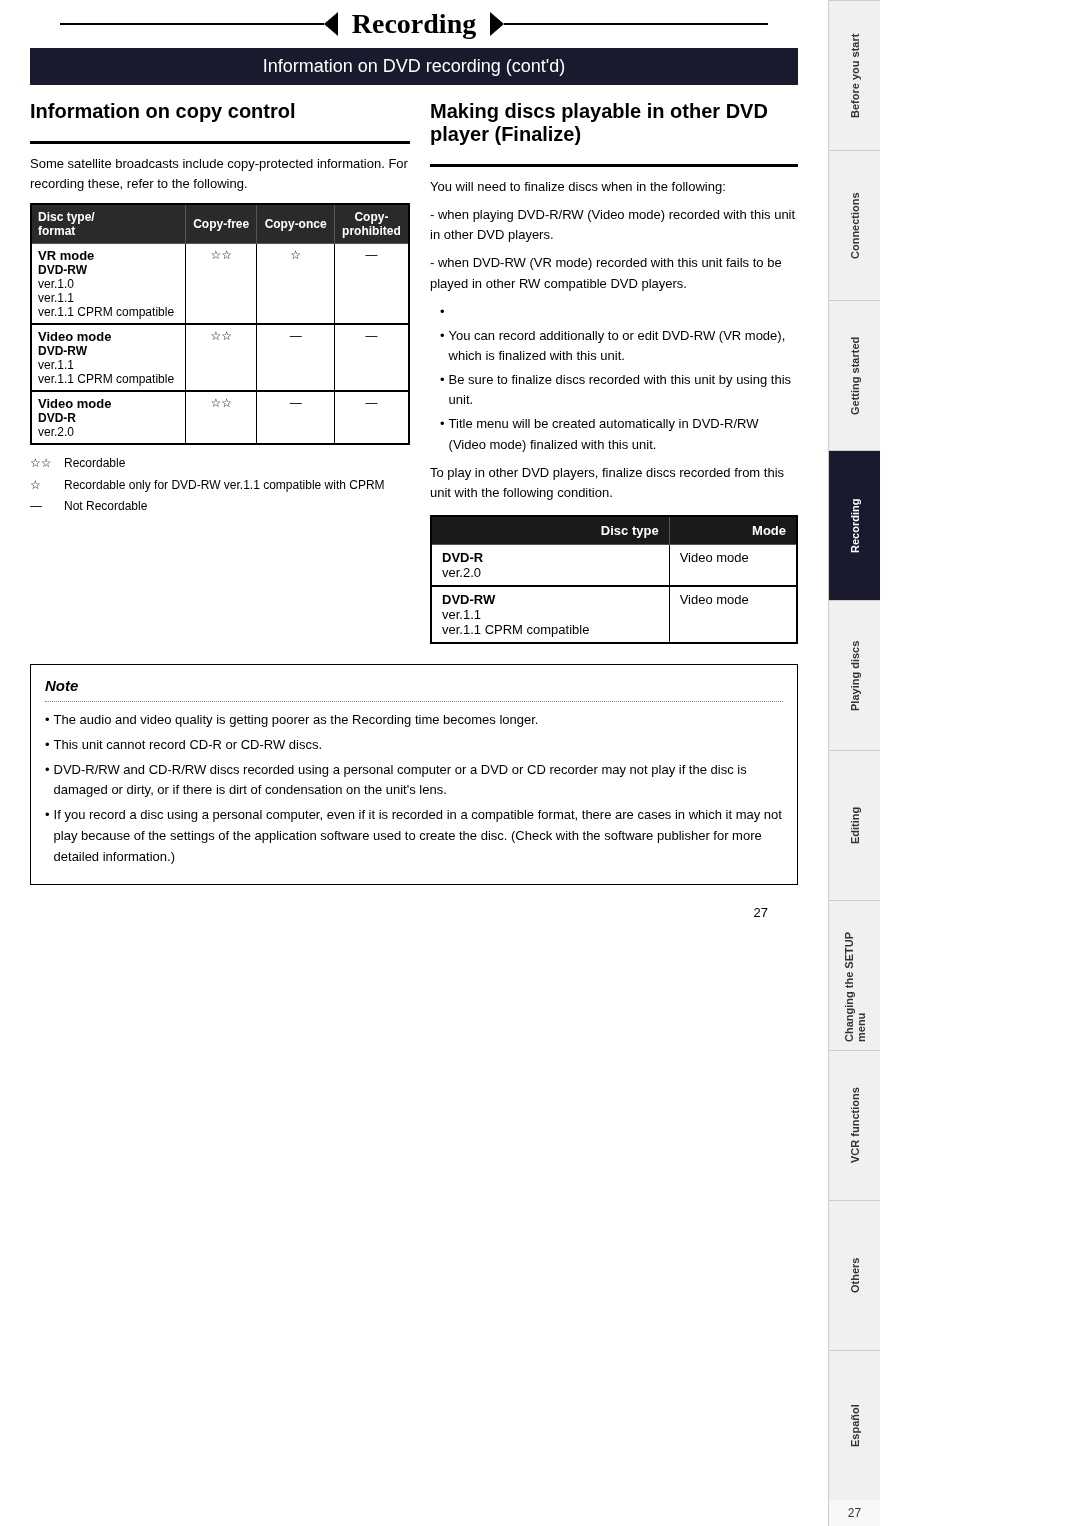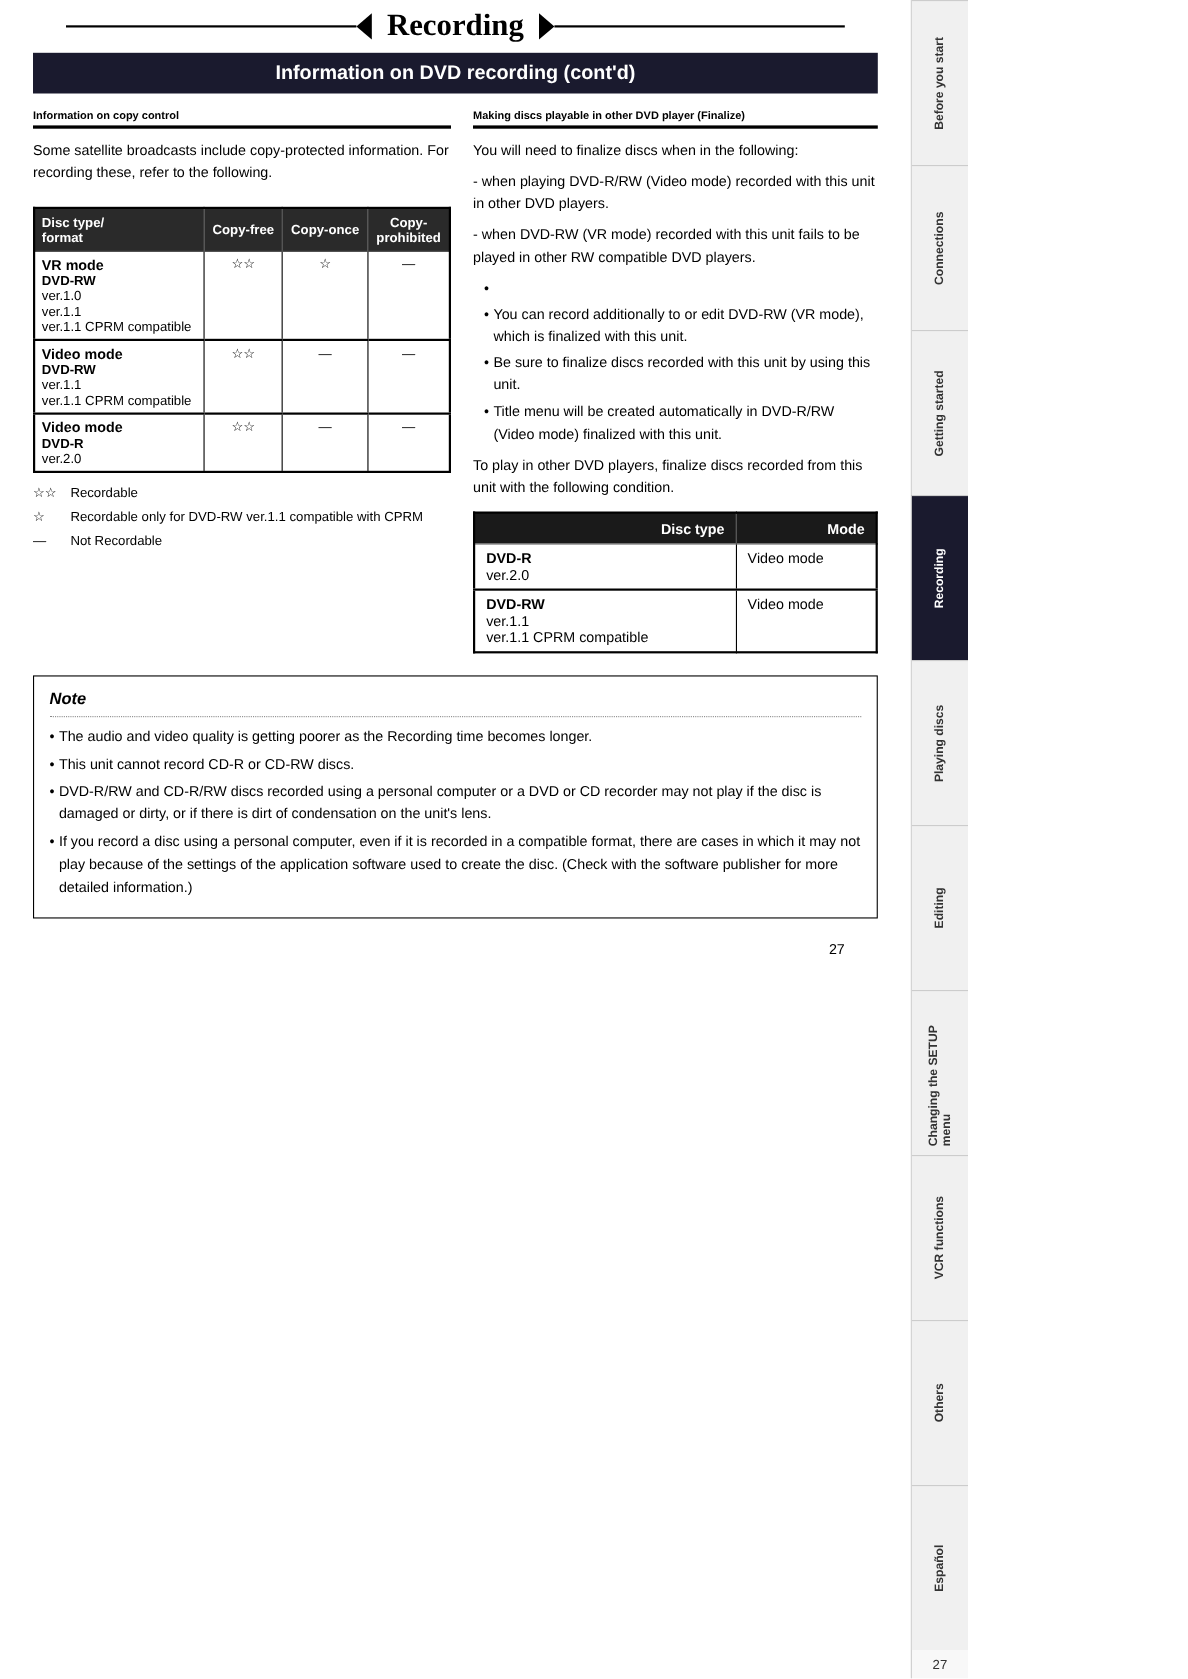--- a/index.html
+++ b/index.html
@@ -24,58 +24,58 @@
       padding: 0 0 20px 0;
     }
 
     
     .section-header {
       background: #1a1a2e;
       color: #fff;
       text-align: center;
       padding: 8px 20px;
       font-size: 18px;
-      font-weight: bold;
+      font-weight: normal;
       margin: 0 30px;
     }
 
     .two-col {
       display: flex;
       gap: 20px;
       padding: 15px 30px 0 30px;
     }
 
     .col-left {
       flex: 0 0 380px;
     }
 
     .col-right {
       flex: 1;
     }
 
     
     .subsection-title {
-      font-size: 10px;
+      font-size: 20px;
       font-weight: bold;
       border-bottom: 3px solid #000;
-      padding-bottom: 3px;
+      padding-bottom: 18px;
       margin-bottom: 10px;
     }
 
     .body-text {
       font-size: 13px;
       line-height: 1.5;
       margin-bottom: 10px;
     }
 
     
     .copy-table {
       width: 100%;
       border-collapse: collapse;
-      margin-top: 22px;
+      margin-top: 10px;
       border: 2px solid #000;
     }
 
     .copy-table th {
       background: #2a2a2a;
       color: #fff;
       font-size: 12px;
       font-weight: bold;
       padding: 5px 6px;
       border: 1px solid #555;

